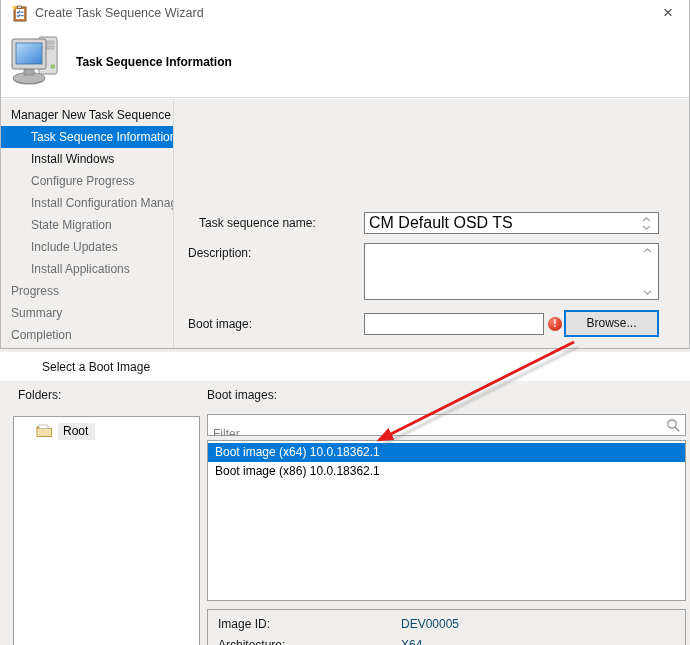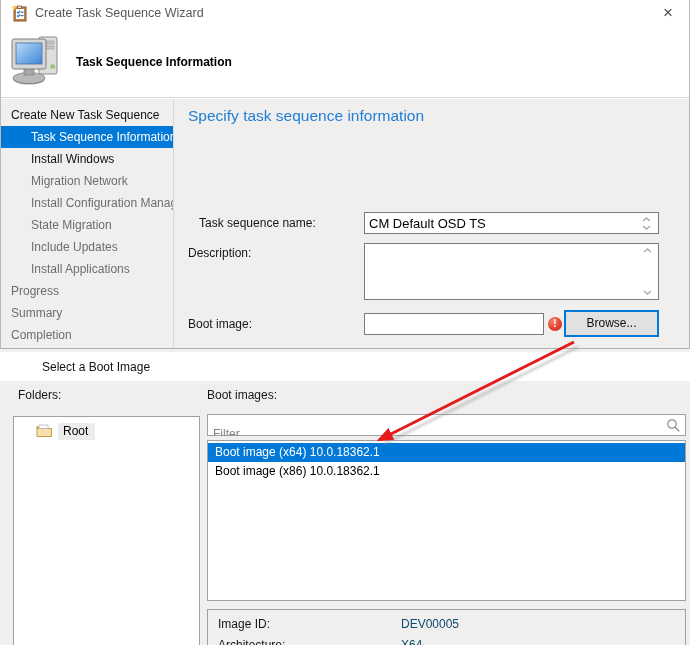--- a/index.html
+++ b/index.html
@@ -33,21 +33,21 @@
   .sidebar{position:absolute;left:0;top:0;width:173px;height:100%;border-right:1px solid #dad9d8;overflow:hidden;}
   .sitem{position:relative;height:22px;line-height:22px;white-space:nowrap;overflow:hidden;color:#6d6d6d;cursor:default;}
   .sitem.lvl0{padding-left:10px;}
   .sitem.lvl1{padding-left:30px;}
   .sitem.strong{color:#111;}
   .sitem.selected{background:var(--selection);color:#fff;}
 
   .content{position:absolute;left:174px;top:0;right:0;bottom:0;}
   .bigheading{position:absolute;left:13px;top:8px;font-size:15.5px;color:var(--heading);}
   .flabel{position:absolute;color:#161616;}
-  .txt{position:absolute;background:#fff;border:1px solid var(--bord-dark);font-family:"Liberation Sans",sans-serif;font-size:13px;color:#000;padding:2px 18px 2px 4px;outline:none;}
+  .txt{position:absolute;background:#fff;border:1px solid var(--bord-dark);font-family:"Liberation Sans",sans-serif;font-size:16px;color:#000;padding:2px 18px 2px 4px;outline:none;}
   .chev{display:block;width:9px;height:5px;}
   .chev polyline{fill:none;stroke:#a9a9a9;stroke-width:1.4;}
   .spinner{position:absolute;display:flex;flex-direction:column;gap:3px;align-items:center;}
   .errball{position:absolute;width:14px;height:14px;border-radius:50%;
     background:radial-gradient(circle at 35% 30%, #f6836f 0%, #e2442f 55%, #c21e10 100%);
     color:#fff;font-weight:bold;font-size:10px;line-height:14px;text-align:center;}
   .browse{position:absolute;background:#e1e1e1;border:2px solid var(--focus);color:#111;
     font-family:"Liberation Sans",sans-serif;font-size:12px;text-align:center;cursor:pointer;}
 
   
@@ -126,35 +126,34 @@
           <rect x="7" y="11" width="26" height="21" fill="url(#scr)" stroke="#4a6f96" stroke-width="0.8"></rect>
         </svg>
       </span>
       <span class="htext">Task Sequence Information</span>
     </div>
 
     <div class="wbody">
 
       <div class="sidebar">
         <div style="height:5px"></div>
-        <div class="sitem lvl0 strong">Create New Task Sequence</div>
+        <div class="sitem lvl0 strong">Manager New Task Sequence</div>
         <div class="sitem lvl1 selected">Task Sequence Information</div>
         <div class="sitem lvl1 strong">Install Windows</div>
-        <div class="sitem lvl1">Migration Network</div>
+        <div class="sitem lvl1">Configure Progress</div>
         <div class="sitem lvl1">Install Configuration Manager</div>
         <div class="sitem lvl1">State Migration</div>
         <div class="sitem lvl1">Include Updates</div>
         <div class="sitem lvl1">Install Applications</div>
         <div class="sitem lvl0">Progress</div>
         <div class="sitem lvl0">Summary</div>
         <div class="sitem lvl0">Completion</div>
       </div>
 
       <div class="content">
-        <div class="bigheading">Specify task sequence information</div>
 
         <span class="flabel" style="left:24px;top:117px;">Task sequence name:</span>
         <input class="txt" style="left: 189px; top: 113px; width: 295px; height: 22px;" value="CM Default OSD TS">
         <span class="spinner" style="left:467px;top:118px;">
           <svg class="chev" viewBox="0 0 9 5">
               <polyline points="1,4 4.5,1 8,4"></polyline>
             </svg>
           <svg class="chev" viewBox="0 0 9 5">
               <polyline points="1,1 4.5,4 8,1"></polyline>
             </svg>

